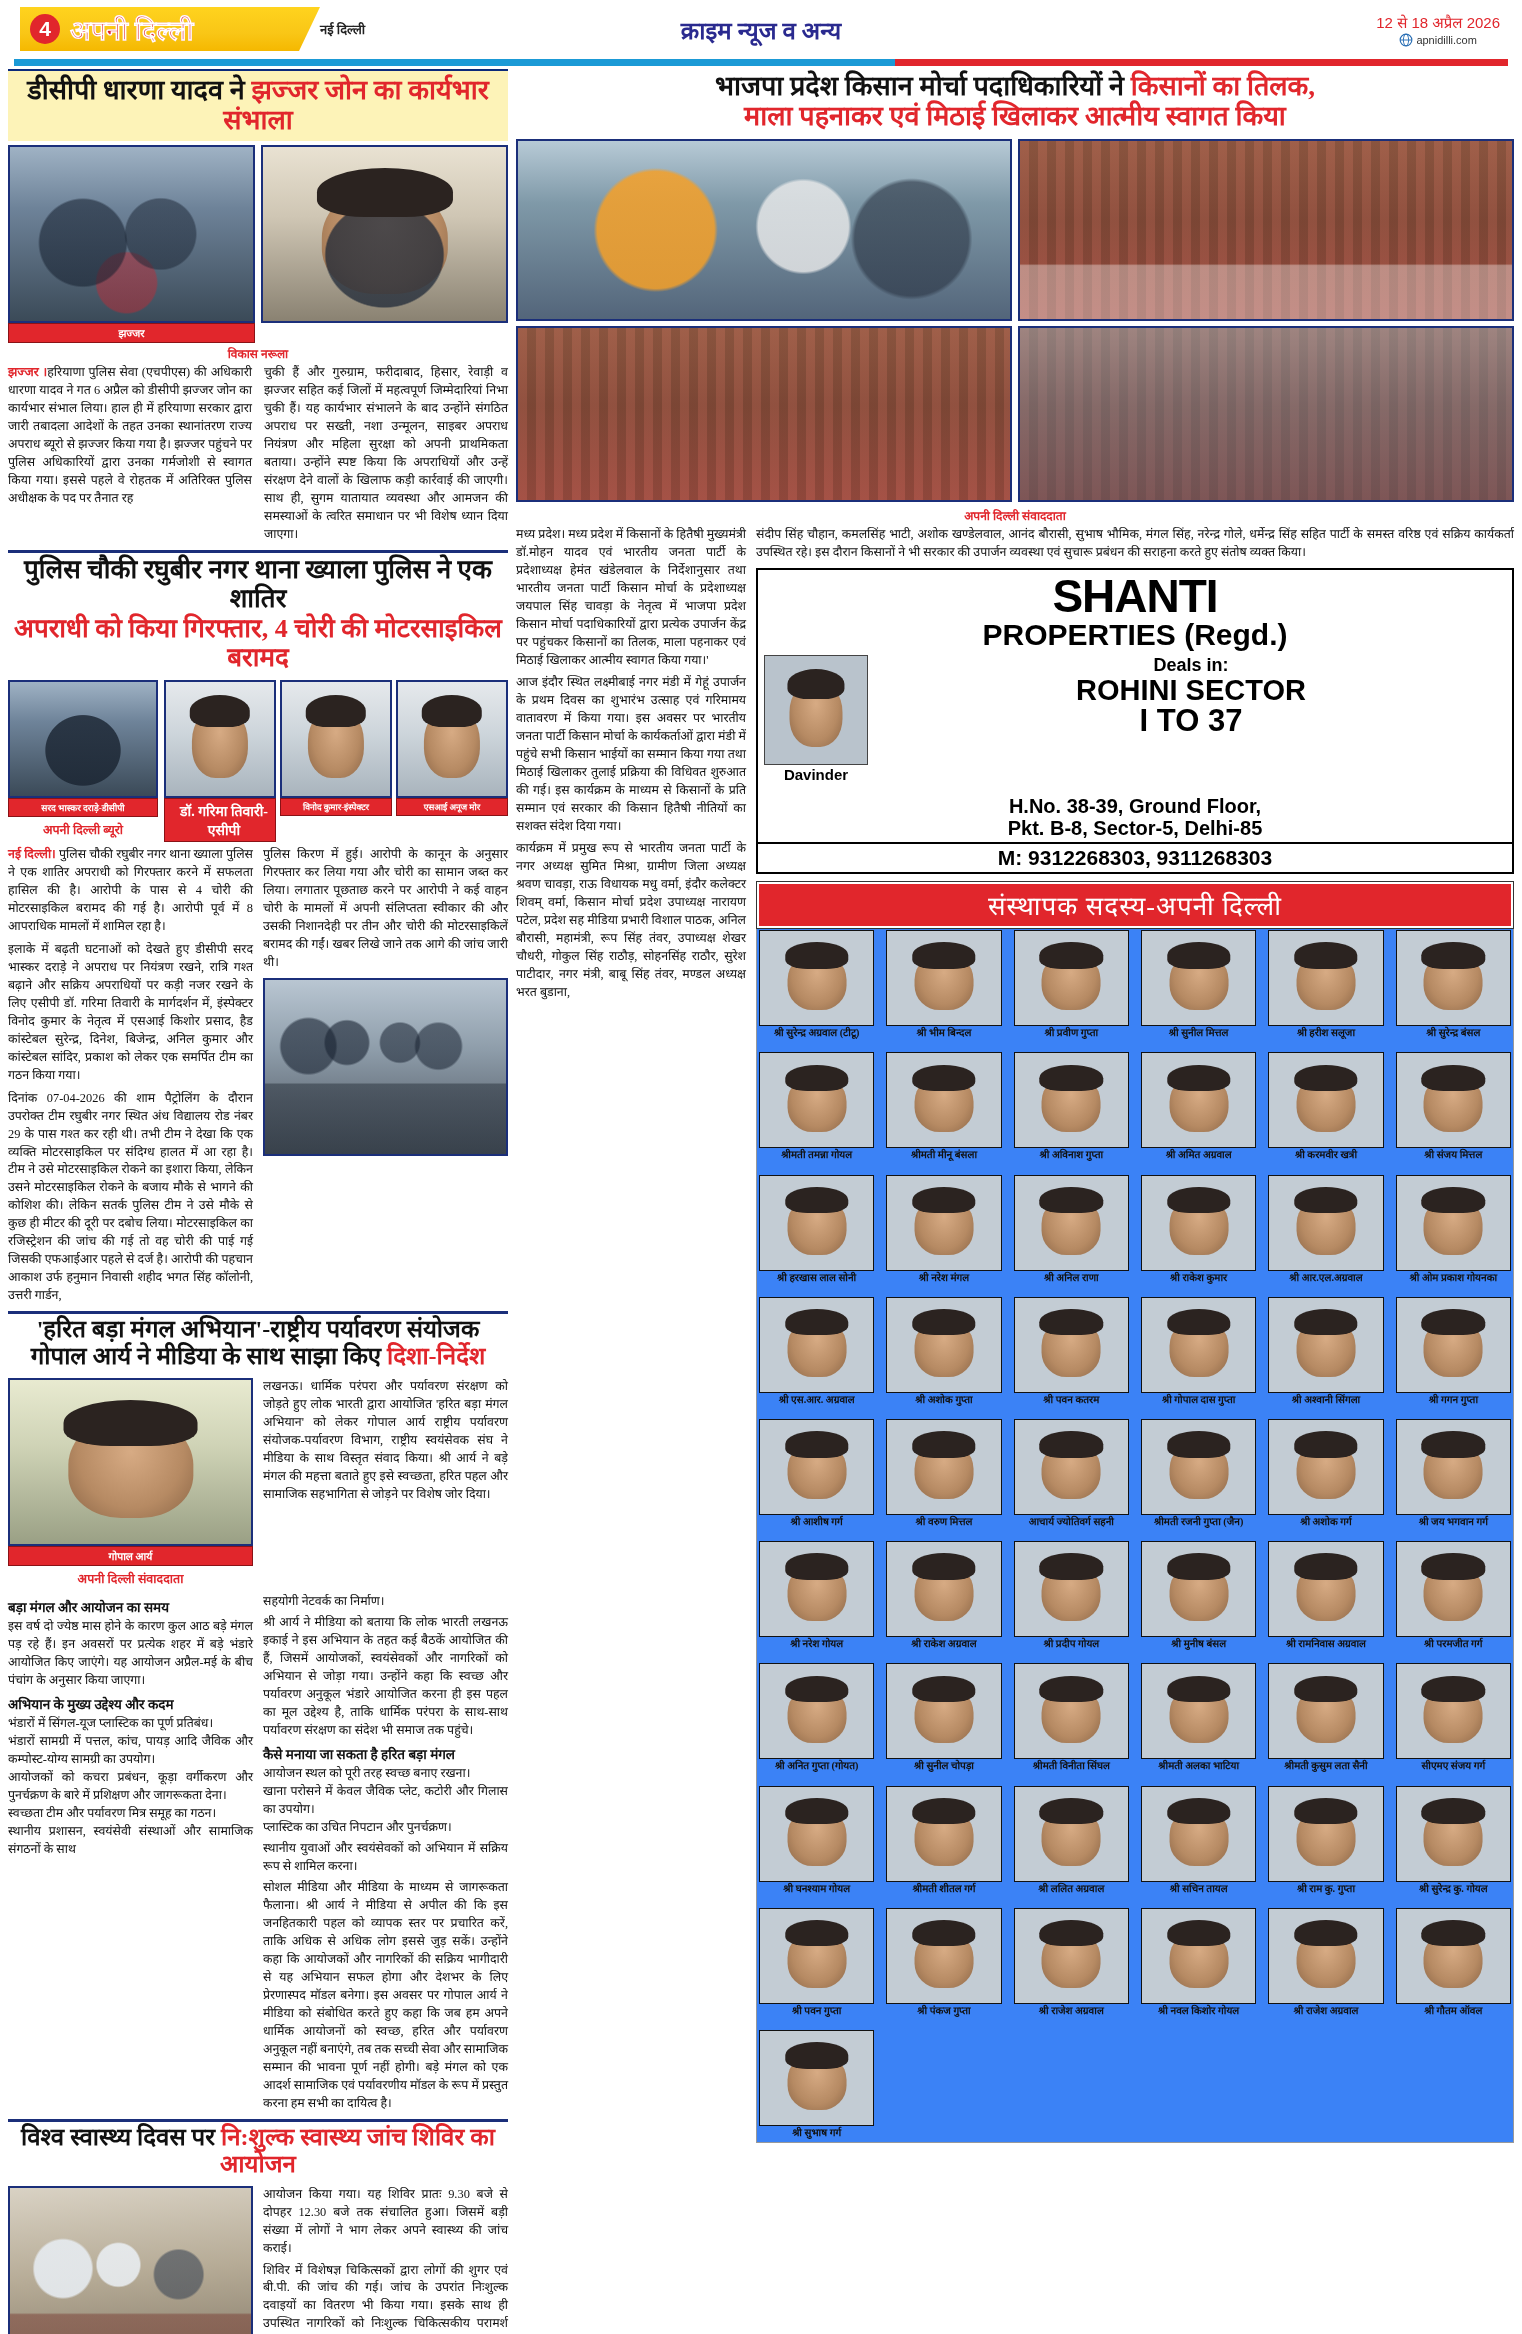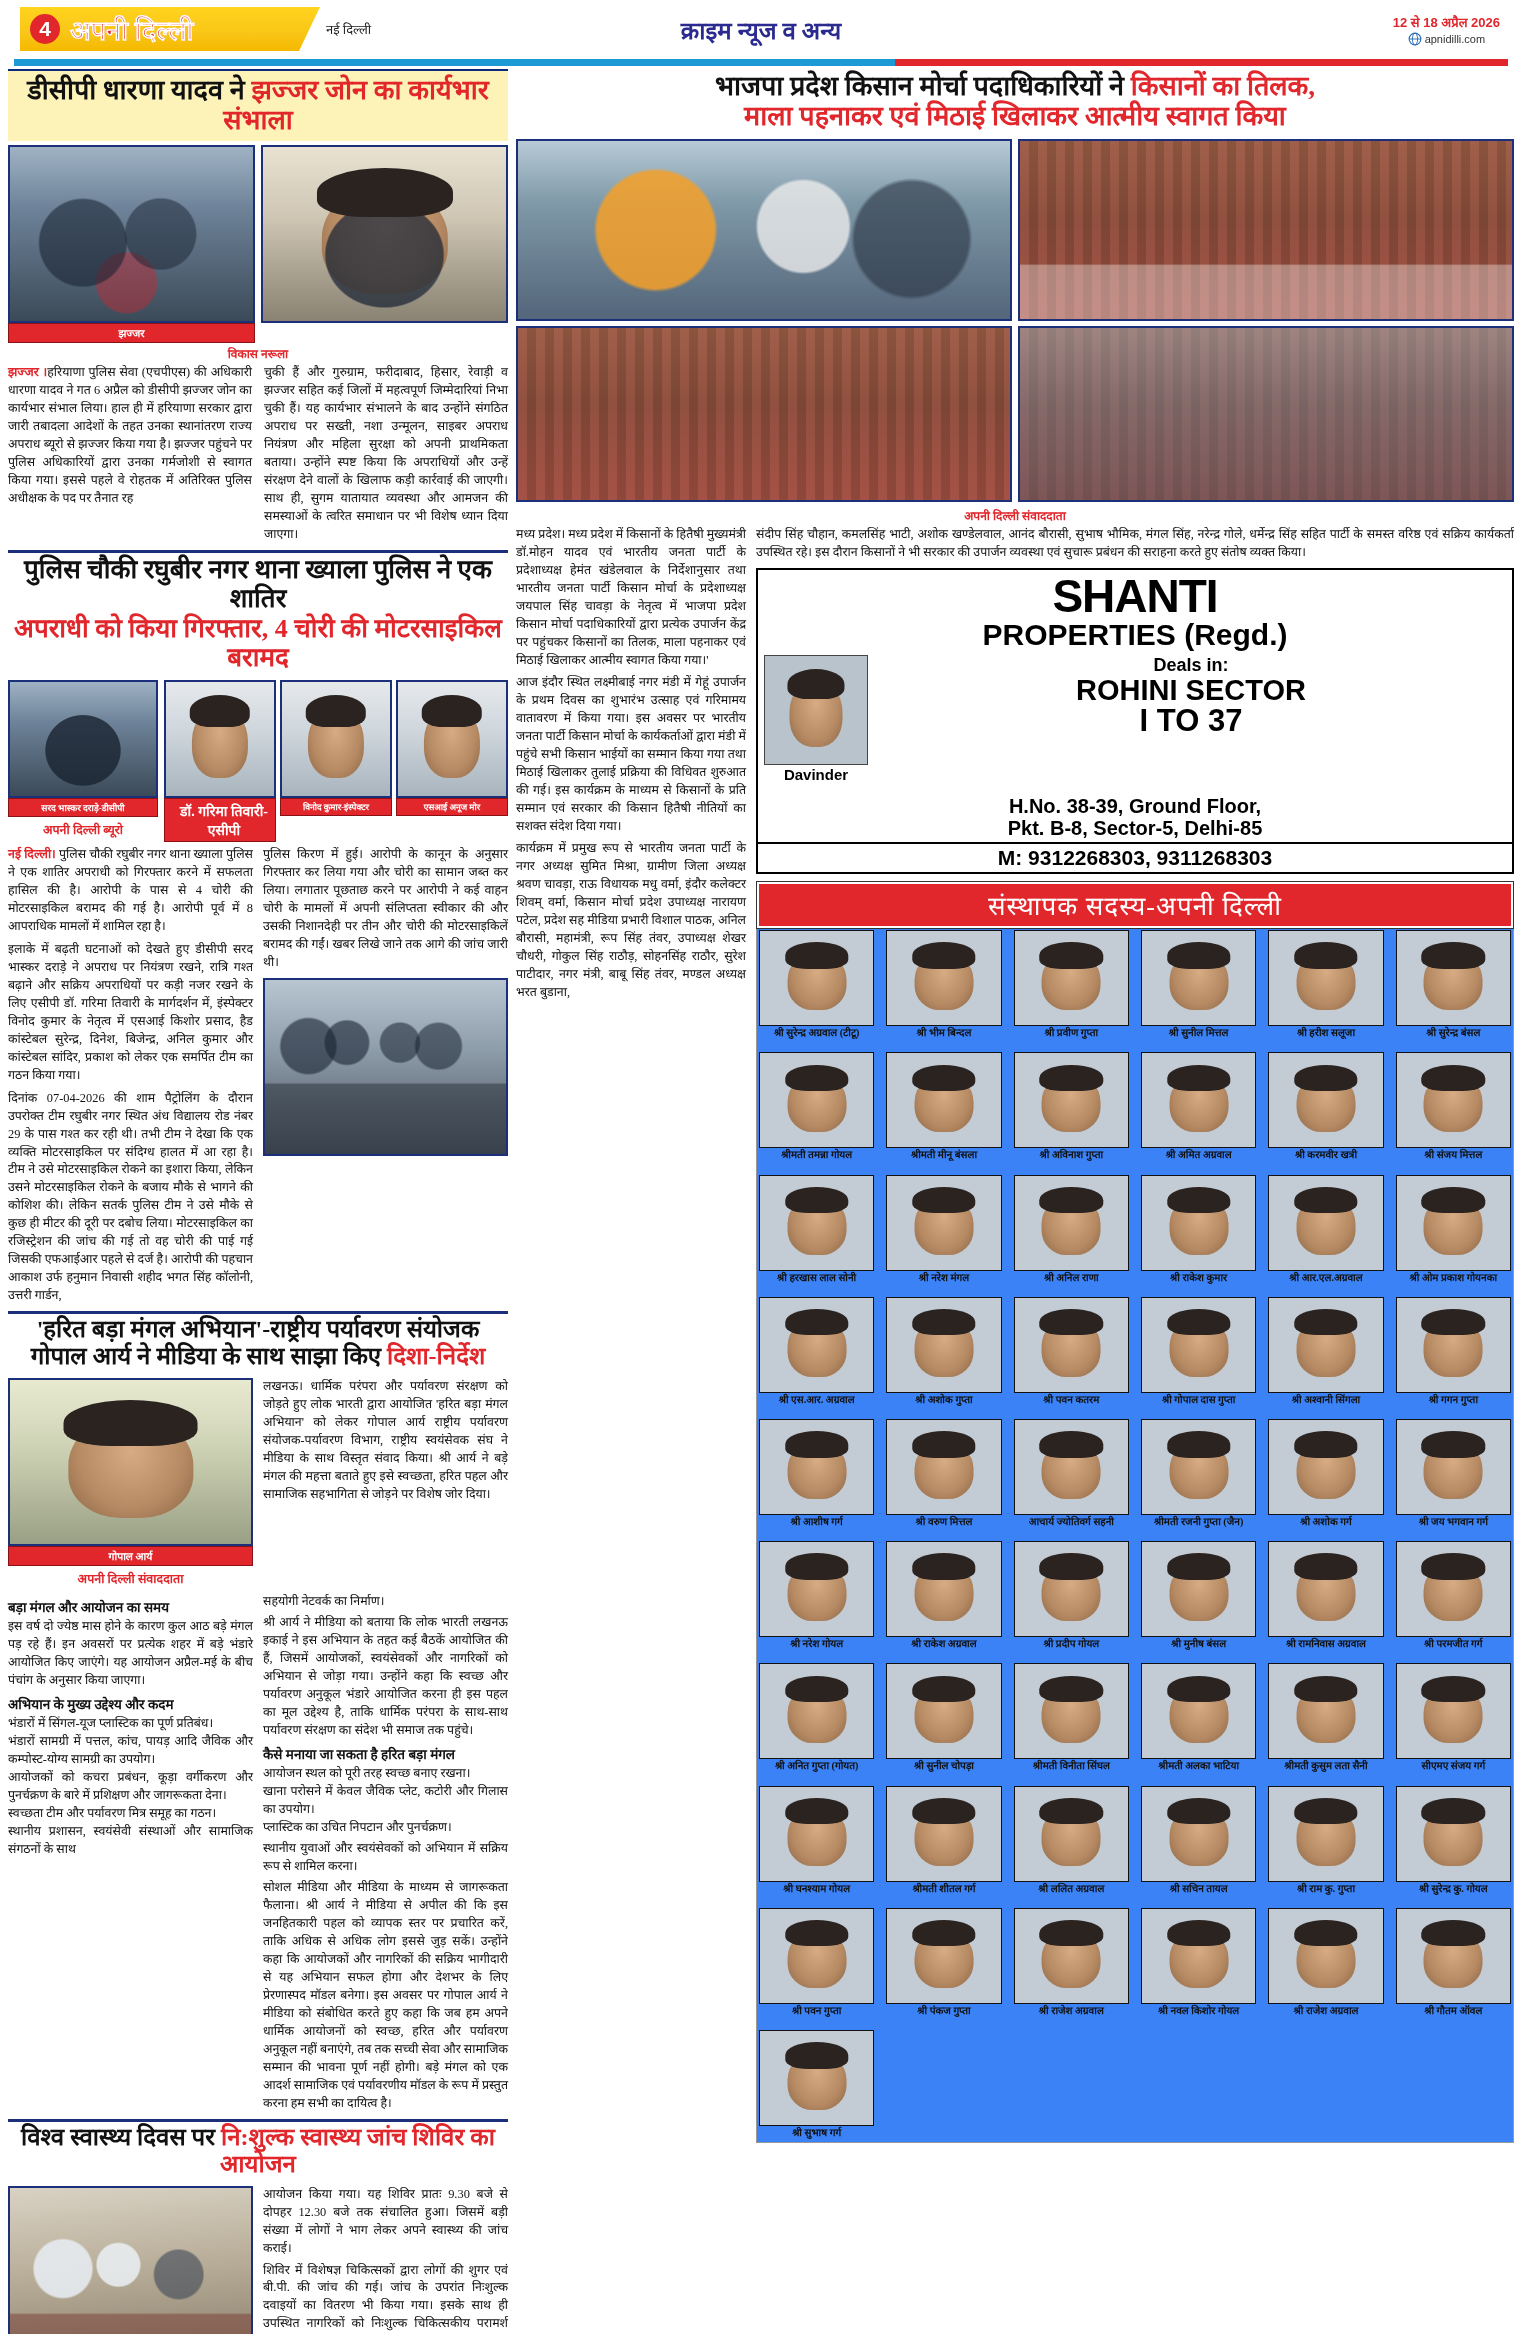--- a/index.html
+++ b/index.html
@@ -25,28 +25,28 @@
     width: 30px; height: 30px; border-radius: 50%;
     background: #e1262c; color: #fff; font-weight: bold;
     display: flex; align-items: center; justify-content: center;
     font-size: 21px; font-family: "Liberation Sans", sans-serif;
   }
   .logo-text {
     font-size: 27px; font-weight: bold; color: #e1262c;
     -webkit-text-stroke: 0.6px #fff; letter-spacing: 0px;
     font-family: "Liberation Serif", serif;
   }
-  .city-label { font-size: 13px; font-weight: normal; color: #222; margin-left: 6px; }
+  .city-label { font-size: 13px; font-weight: bold; color: #222; }
   .section-title {
     position: absolute; left: 0; right: 0; text-align: center;
     font-size: 24px; font-weight: bold; color: #2a2a8f;
     font-family: "Liberation Serif", serif;
   }
   .masthead-right { margin-left: auto; text-align: center; padding-right: 14px; }
-  .issue-date { font-size: 13px; font-weight: bold; color: #e1262c; font-family: "Liberation Sans", sans-serif; }
+  .issue-date { font-size: 15px; font-weight: normal; color: #e1262c; font-family: "Liberation Sans", sans-serif; }
   .site-row { display: flex; align-items: center; justify-content: center; gap: 3px; margin-top: 1px; }
   .globe-icon { width: 14px; height: 14px; }
   .site-url { font-size: 11px; color: #333; font-family: "Liberation Sans", sans-serif; }
 
   .rule-bar { height: 7px; display: flex; margin: 1px 6px 3px 6px; }
   .rule-bar .b { flex: 0 0 59%; background: #1b9ad6; }
   .rule-bar .r { flex: 1; background: #e1262c; }
 
   
   .cols { display: flex; gap: 8px; }

